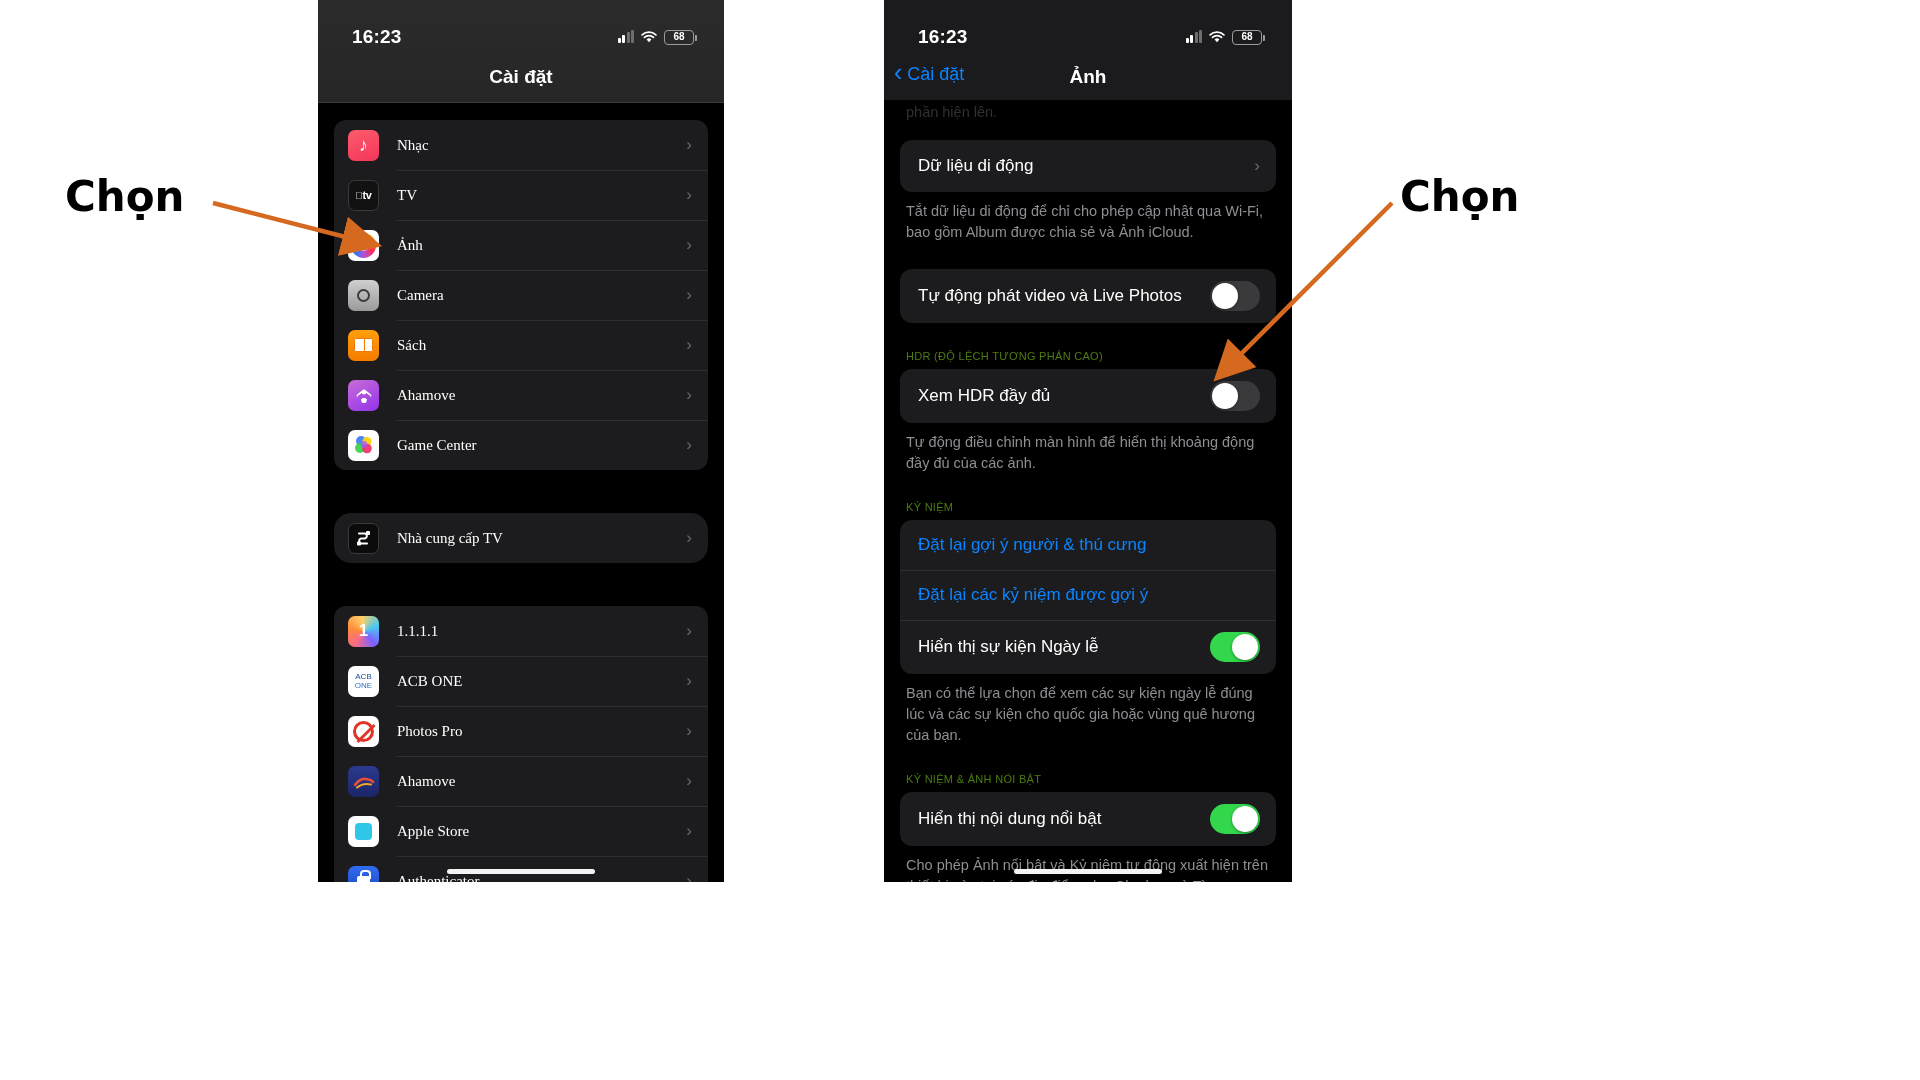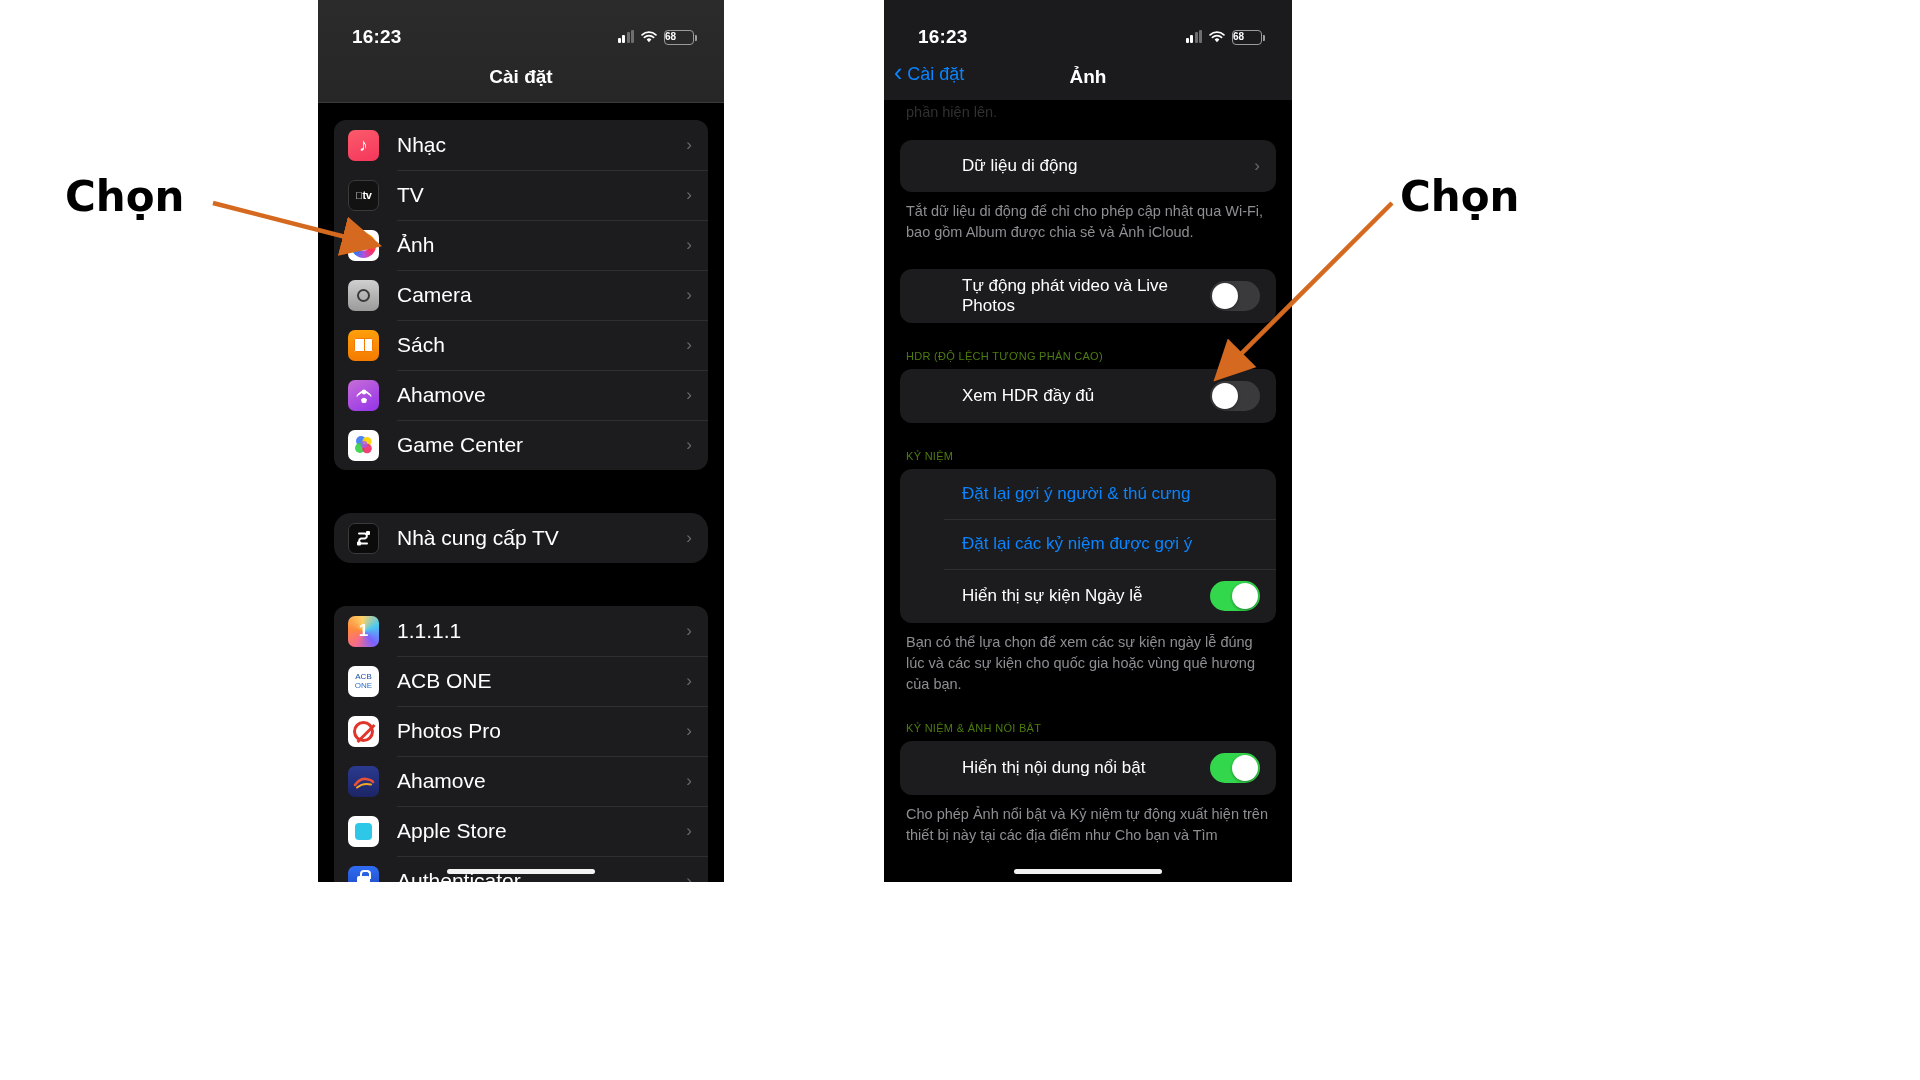--- a/index.html
+++ b/index.html
@@ -34,21 +34,21 @@
   .sb-cell i:nth-child(1){ height: 5px; }
   .sb-cell i:nth-child(2){ height: 8px; }
   .sb-cell i:nth-child(3){ height: 11px; background:#6e6e6e; }
   .sb-cell i:nth-child(4){ height: 13px; background:#6e6e6e; }
   .sb-wifi { position: relative; width: 16px; height: 12px; }
   .sb-wifi svg { display:block; }
   .sb-batt {
     position: relative;
     width: 30px; height: 15px;
     border: 1.5px solid #9b9b9b; border-radius: 4px;
-    display: flex; align-items: center; 
+    display: flex; align-items: center; justify-content: center;
   }
   .sb-batt span { font-size: 10px; font-weight: bold; color: #fff; line-height: 1; }
   .sb-batt::after {
     content:""; position:absolute; right:-4px; top:4px;
     width:2px; height:6px; background:#9b9b9b; border-radius:0 1px 1px 0;
   }
 
   
   .navbar-left {
     position: absolute; top: 0; left: 0; right: 0; height: 103px;
@@ -94,21 +94,21 @@
     content:""; position:absolute; left: 63px; right:0; top:0; height:1px;
     background:#2f2f31;
   }
   .app-icon {
     width: 31px; height: 31px; border-radius: 7px;
     flex: 0 0 31px;
     display:flex; align-items:center; justify-content:center;
     overflow:hidden; position:relative;
     font-size: 9px; font-weight: bold; color:#fff;
   }
-  .row-label { margin-left: 18px; color:#fff; font-size:21px; }
+  .row-label { margin-left: 18px; color:#fff; font-size:15px;font-family:Liberation Serif, serif; }
   .chev-r {
     position:absolute; right: 16px; top:50%; transform:translateY(-50%);
     color:#6a6a6e; font-size:17px; font-weight:500;
   }
 
   
   .ic-music { background: linear-gradient(160deg,#fb5b6b,#f5365c); }
   .ic-music .note { font-size:18px; color:#fff; }
   .ic-tv { background:#121212; border:1px solid #3a3a3a; font-size:11px; letter-spacing:-.3px;}
   .ic-photos { background:#fff; }
@@ -140,21 +140,20 @@
   .ic-auth .lock{ width:13px;height:11px;background:#fff;border-radius:2px; position:relative;}
   .ic-auth .lock::before{content:"";position:absolute;left:3px;top:-6px;width:7px;height:7px;border:2px solid #fff;border-bottom:none;border-radius:4px 4px 0 0;}
 
   
   .rl-scroll { position:absolute; top:0; left:0; right:0; bottom:0; }
   .rgroup {
     margin: 0 16px;
     background:#1c1c1e;
     border-radius:12px;
     overflow:hidden;
-    padding-left:44px;
   }
   .rrow {
     position:relative; display:flex; align-items:center; justify-content:space-between;
     min-height: 52px; padding: 0 16px 0 18px;
   }
   .rrow + .rrow::before {
     content:""; position:absolute; left:0; right:0; top:0; height:1px; background:#2f2f31;
   }
   .rrow .lab { color:#fff; font-size:17px; }
   .rrow .lab.blue { color:#0a84ff; }
@@ -392,20 +391,21 @@
       <div class="sechead">HDR (ĐỘ LỆCH TƯƠNG PHẢN CAO)</div>
 
       <div class="rgroup">
         <div class="rrow" style="min-height:54px">
           <div class="lab">Xem HDR đầy đủ</div>
           <div class="toggle off">
               <div class="knob"></div>
             </div>
         </div>
       </div>
+      <div class="footnote">Tự động điều chỉnh màn hình để hiển thị khoảng động đầy đủ của các ảnh.</div>
 
       <div class="sechead">KỶ NIỆM</div>
 
       <div class="rgroup">
         <div class="rrow" style="min-height:50px">
           <div class="lab blue">Đặt lại gợi ý người &amp; thú cưng</div>
         </div>
         <div class="rrow" style="min-height:50px">
           <div class="lab blue">Đặt lại các kỷ niệm được gợi ý</div>
         </div>

